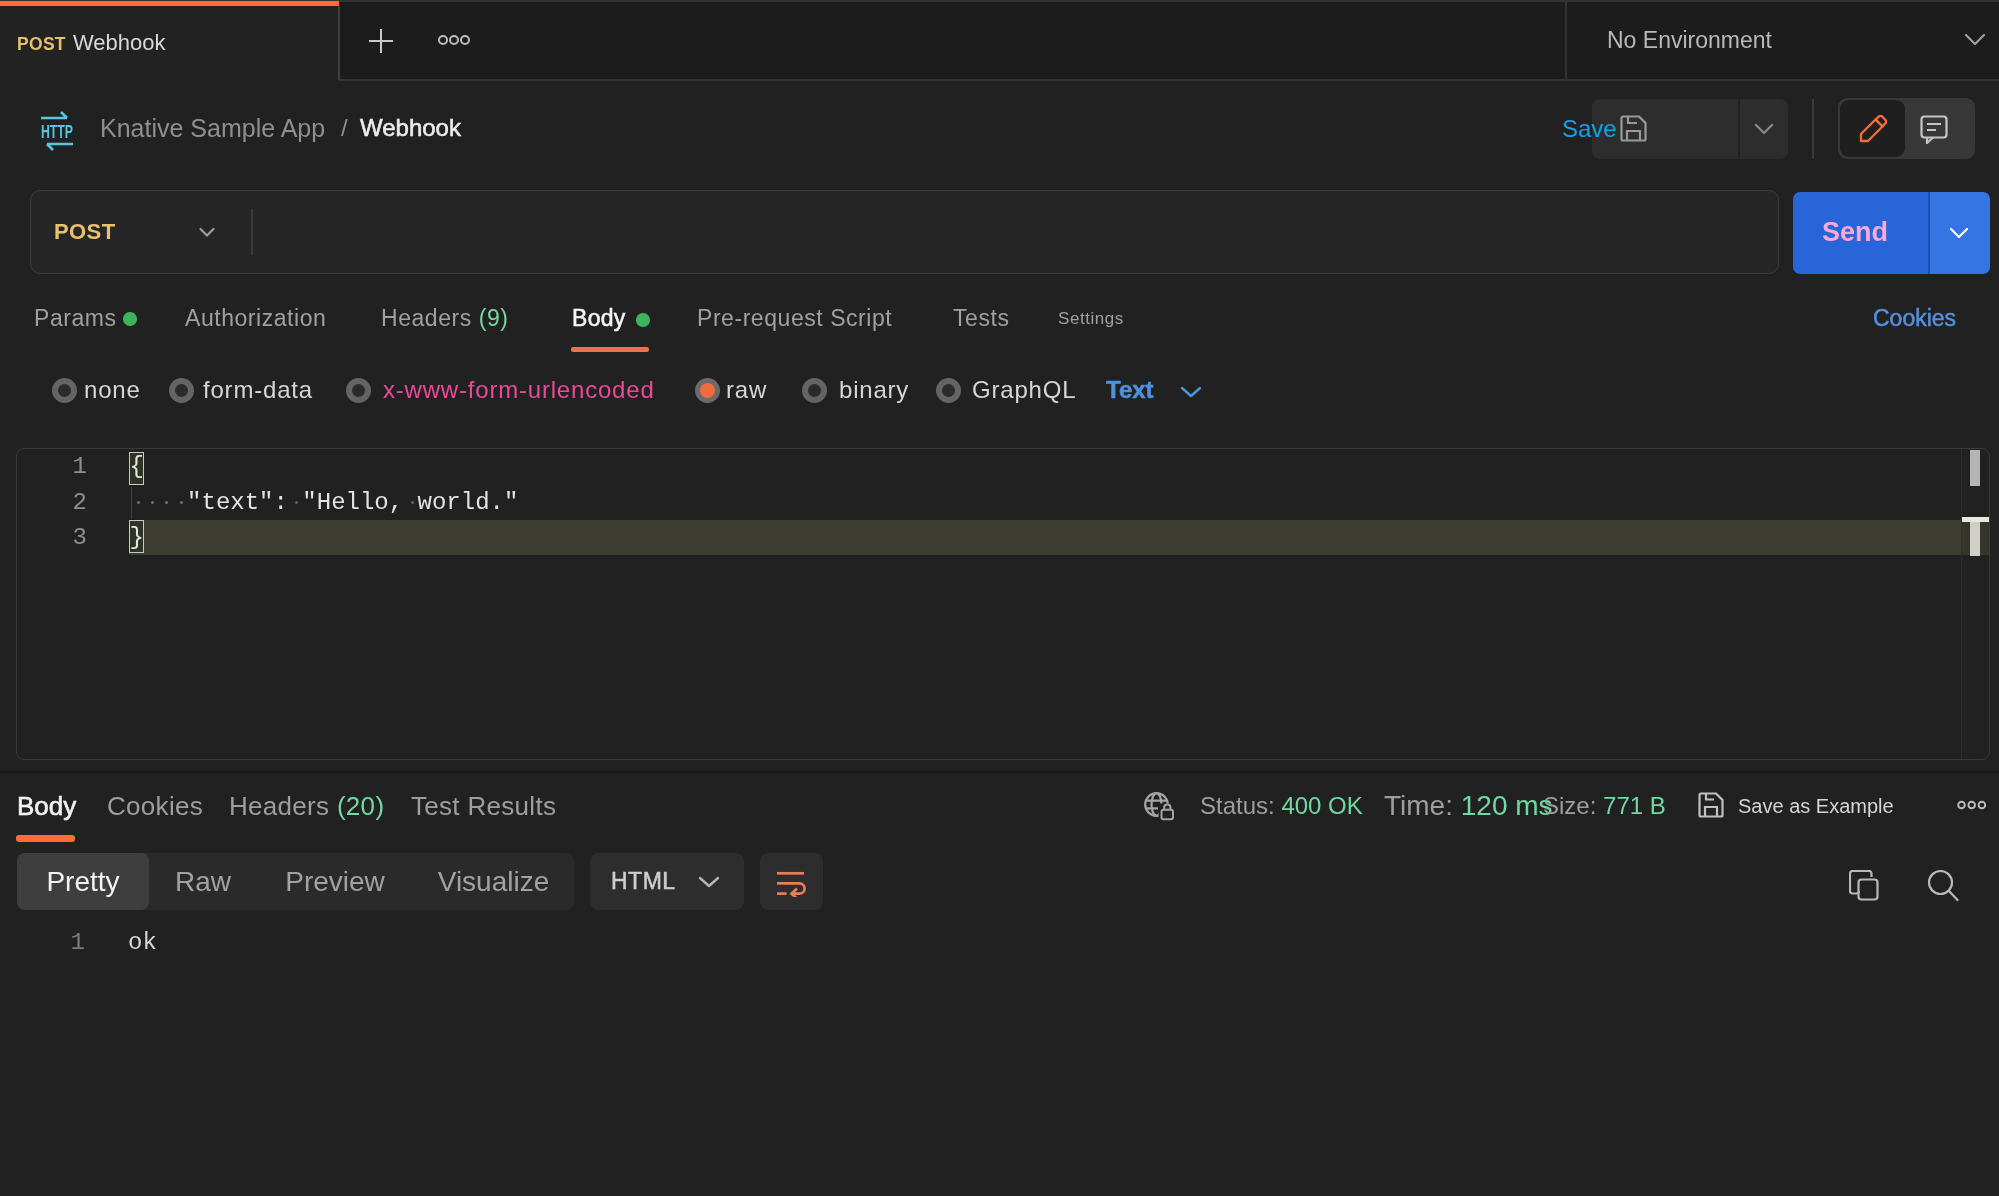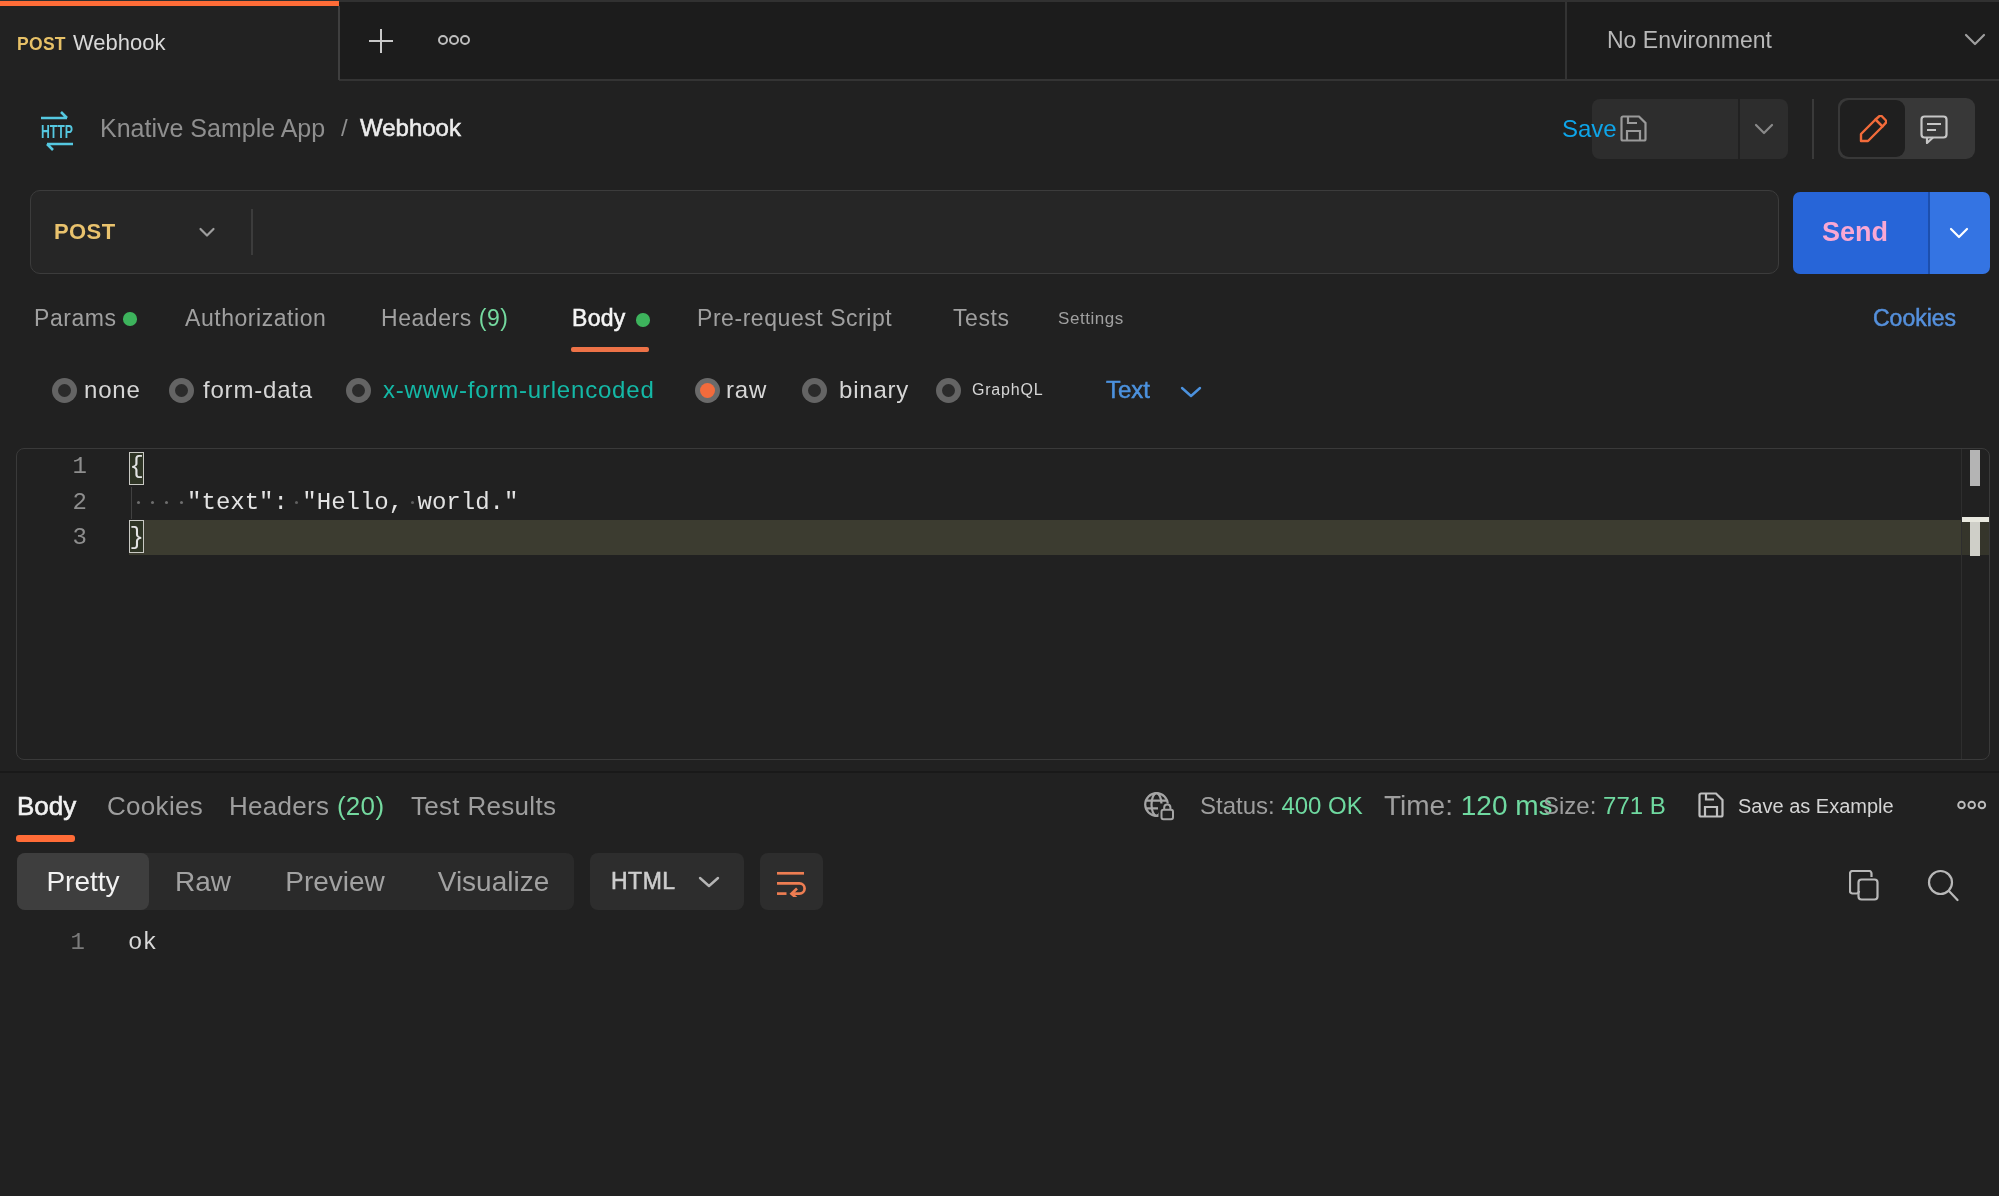--- a/index.html
+++ b/index.html
@@ -102,35 +102,35 @@
   <div class="abs" style="left:51.5px;top:377.5px;width:25px;height:25px;border-radius:50%;background:#646464;"></div>
   <div class="abs" style="left:57.5px;top:383.5px;width:13px;height:13px;border-radius:50%;background:#2b2b2b;"></div>
   <div class="abs" style="left:84px;top:378px;font-size:24px;letter-spacing:0.8px;color:#d6d6d6;line-height:24px;">none</div>
 
   <div class="abs" style="left:168.5px;top:377.5px;width:25px;height:25px;border-radius:50%;background:#646464;"></div>
   <div class="abs" style="left:174.5px;top:383.5px;width:13px;height:13px;border-radius:50%;background:#2b2b2b;"></div>
   <div class="abs" style="left:203px;top:378px;font-size:24px;letter-spacing:0.8px;color:#d6d6d6;line-height:24px;">form-data</div>
 
   <div class="abs" style="left:345.5px;top:377.5px;width:25px;height:25px;border-radius:50%;background:#646464;"></div>
   <div class="abs" style="left:351.5px;top:383.5px;width:13px;height:13px;border-radius:50%;background:#2b2b2b;"></div>
-  <div class="abs" style="left:383px;top:378px;font-size:24px;letter-spacing:0.8px;color:#14b8a6;line-height:24px;">x-www-form-urlencoded</div>
+  <div class="abs" style="left:383px;top:378px;font-size:24px;letter-spacing:0.8px;color:#ec4899;line-height:24px;">x-www-form-urlencoded</div>
 
   <div class="abs" style="left:694.5px;top:377.5px;width:25px;height:25px;border-radius:50%;background:#6a6a6a;"></div>
   <div class="abs" style="left:699.5px;top:382.5px;width:15px;height:15px;border-radius:50%;background:#f26b3c;"></div>
   <div class="abs" style="left:726px;top:378px;font-size:24px;letter-spacing:0.8px;color:#d6d6d6;line-height:24px;">raw</div>
 
   <div class="abs" style="left:801.5px;top:377.5px;width:25px;height:25px;border-radius:50%;background:#646464;"></div>
   <div class="abs" style="left:807.5px;top:383.5px;width:13px;height:13px;border-radius:50%;background:#2b2b2b;"></div>
   <div class="abs" style="left:839px;top:378px;font-size:24px;letter-spacing:0.8px;color:#d6d6d6;line-height:24px;">binary</div>
 
   <div class="abs" style="left:935.5px;top:377.5px;width:25px;height:25px;border-radius:50%;background:#646464;"></div>
   <div class="abs" style="left:941.5px;top:383.5px;width:13px;height:13px;border-radius:50%;background:#2b2b2b;"></div>
-  <div class="abs" style="left:972px;top:378px;font-size:16px;letter-spacing:0.8px;color:#d6d6d6;line-height:24px;">GraphQL</div>
-
-  <div class="abs" style="left:1106px;top:378px;font-size:24px;color:#4c92de;-webkit-text-stroke:0.5px #4c92de;line-height:24px;">Text</div>
+  <div class="abs" style="left:972px;top:378px;font-size:24px;letter-spacing:0.8px;color:#d6d6d6;line-height:24px;">GraphQL</div>
+
+  <div class="abs" style="left:1106px;top:378px;font-size:24px;color:#4c92de;-webkit-text-stroke:0.5px #4c92de;line-height:24px;font-weight:bold;">Text</div>
   <svg class="abs" style="left:1179px;top:385px;" width="24" height="15" viewBox="0 0 24 15">
     <path d="M3 3 L12 11 L21 3" stroke="#4c92de" stroke-width="2.4" fill="none" stroke-linecap="round" stroke-linejoin="round"></path>
   </svg>
 
   <div class="abs" style="left:16px;top:448px;width:1974px;height:312px;border:1.5px solid #3a3a3a;border-radius:8px;background:#212121;overflow:hidden;">
 
     <div class="abs" style="left:112px;top:70.5px;width:1861px;height:35.5px;background:#3c3c30;"></div>
     <div class="abs" style="left:1944px;top:70.5px;width:46px;height:35.5px;background:#35352b;"></div>
 
     <div class="abs mono" style="left:0;top:0;width:70px;text-align:right;font-size:24px;color:#8e8e8e;line-height:35.5px;">1<br>2<br>3</div>

